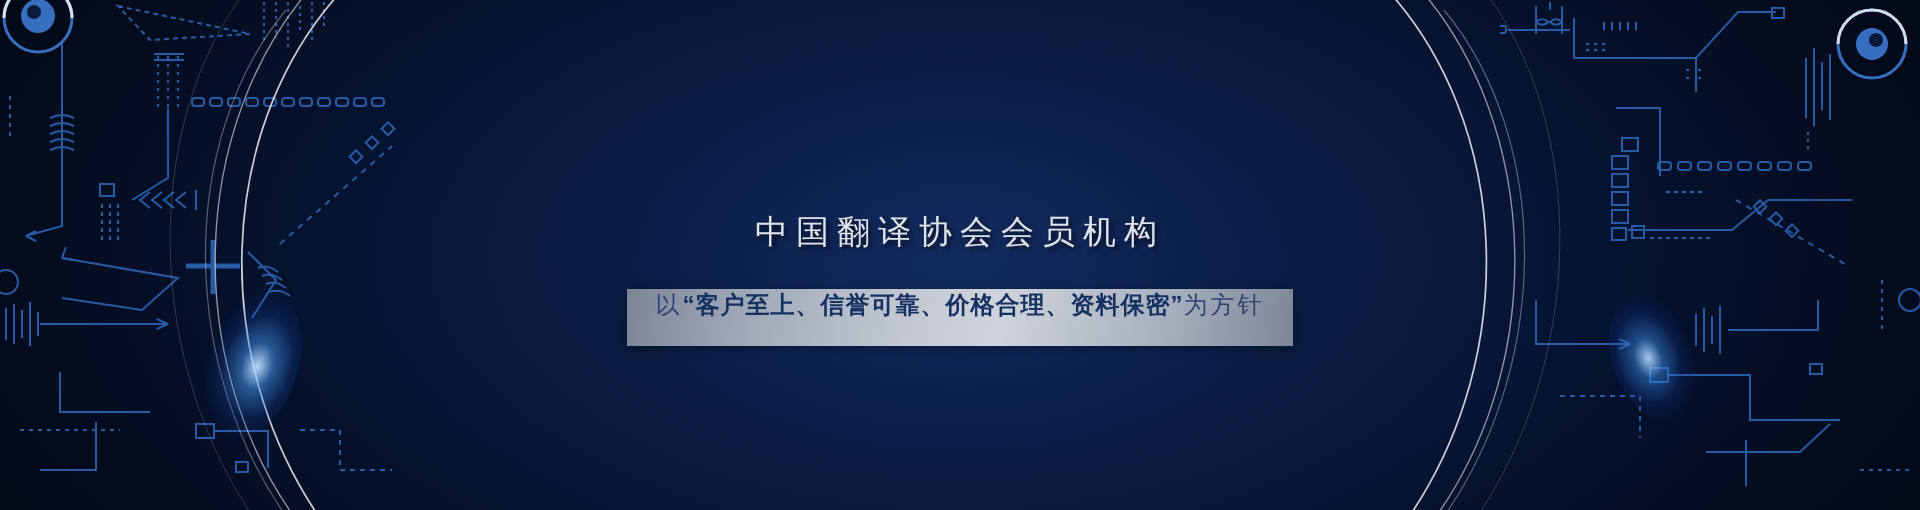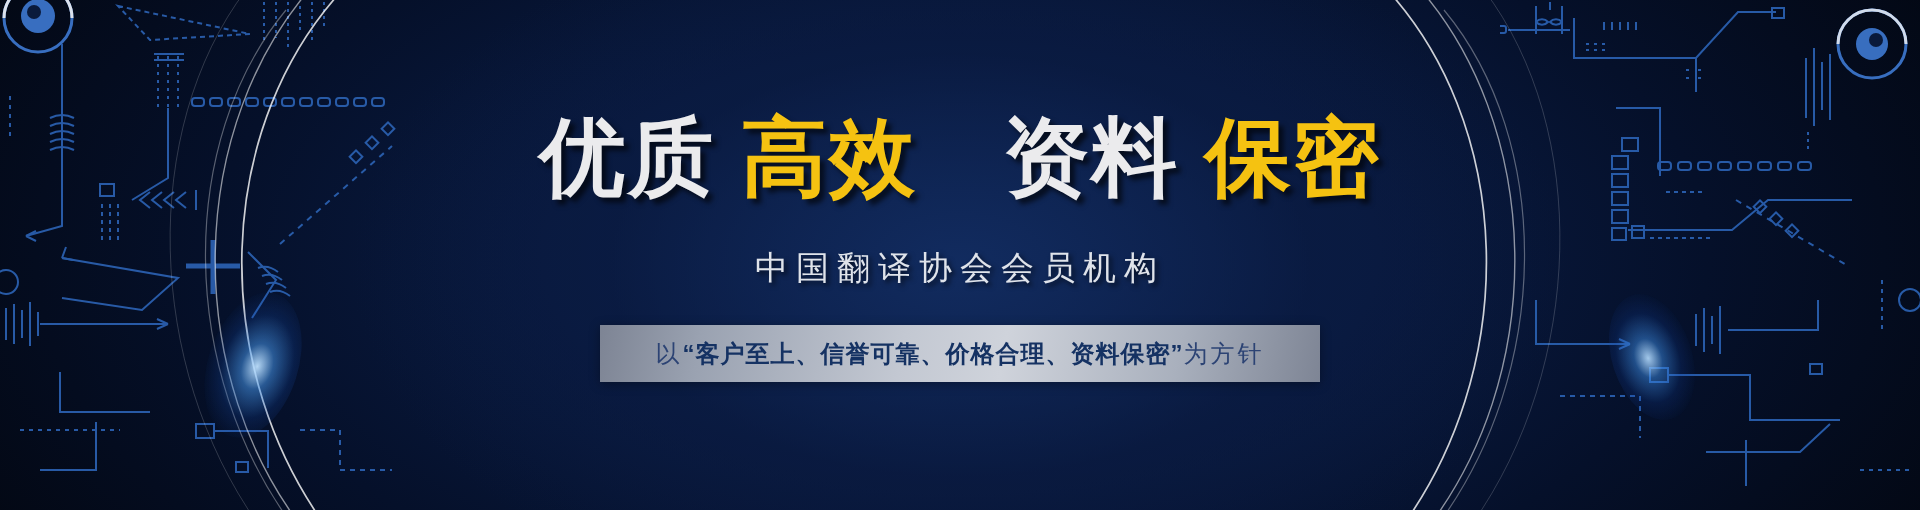--- a/index.html
+++ b/index.html
@@ -54,22 +54,22 @@
   .headline .sp{ display:inline-block; width:34px; }
 
   .subtitle{
     margin-top:46px;
     font-size:33px; color:#dfe3ea; letter-spacing:8px; white-space:nowrap;
     text-shadow:3px 3px 5px rgba(0,0,0,.65);
   }
 
   .tagbox{
     margin-top:34px;
-    width:720px; height:57px;
-    display:flex; align-items:center; justify-content:center;
+    width:666px; height:57px;
+    display:flex; justify-content:center;
     background:linear-gradient(100deg,#7d8494 0%,#9aa2b1 14%,#c3c8d2 42%,#cfd3db 56%,#a9b0bd 80%,#7e8595 100%);
     box-shadow:0 2px 10px rgba(0,0,0,.35);
   }
   .tagbox .txt{
     font-size:24px; color:#153263; letter-spacing:1px; white-space:nowrap;
     font-weight:bold;
   }
   .tagbox .lead, .tagbox .tail{ font-weight:normal; color:#2c4374; letter-spacing:3px; }
 </style>
 </head>
@@ -312,27 +312,20 @@
         <path d="M1484 -10 C1590 130 1584 366 1472 524" stroke-opacity=".18" stroke-width="1"></path>
       </g>
     </svg>
   </div>
 
   <div class="glow g1"></div>
   <div class="glow g2"></div>
 
   <div class="content">
 
-    <div class="headline">
-      <span class="w">优质</span>
-      <span class="y">高效</span>
-      <span class="sp"></span>
-      <span class="w">资料</span>
-      <span class="y">保密</span>
-    </div>
 
     <div class="subtitle">中国翻译协会会员机构</div>
 
     <div class="tagbox">
       <div class="txt"><span class="lead">以</span><span>“客户至上、信誉可靠、价格合理、资料保密”</span><span class="tail">为方针</span></div>
     </div>
 
   </div>
 </div>
 

